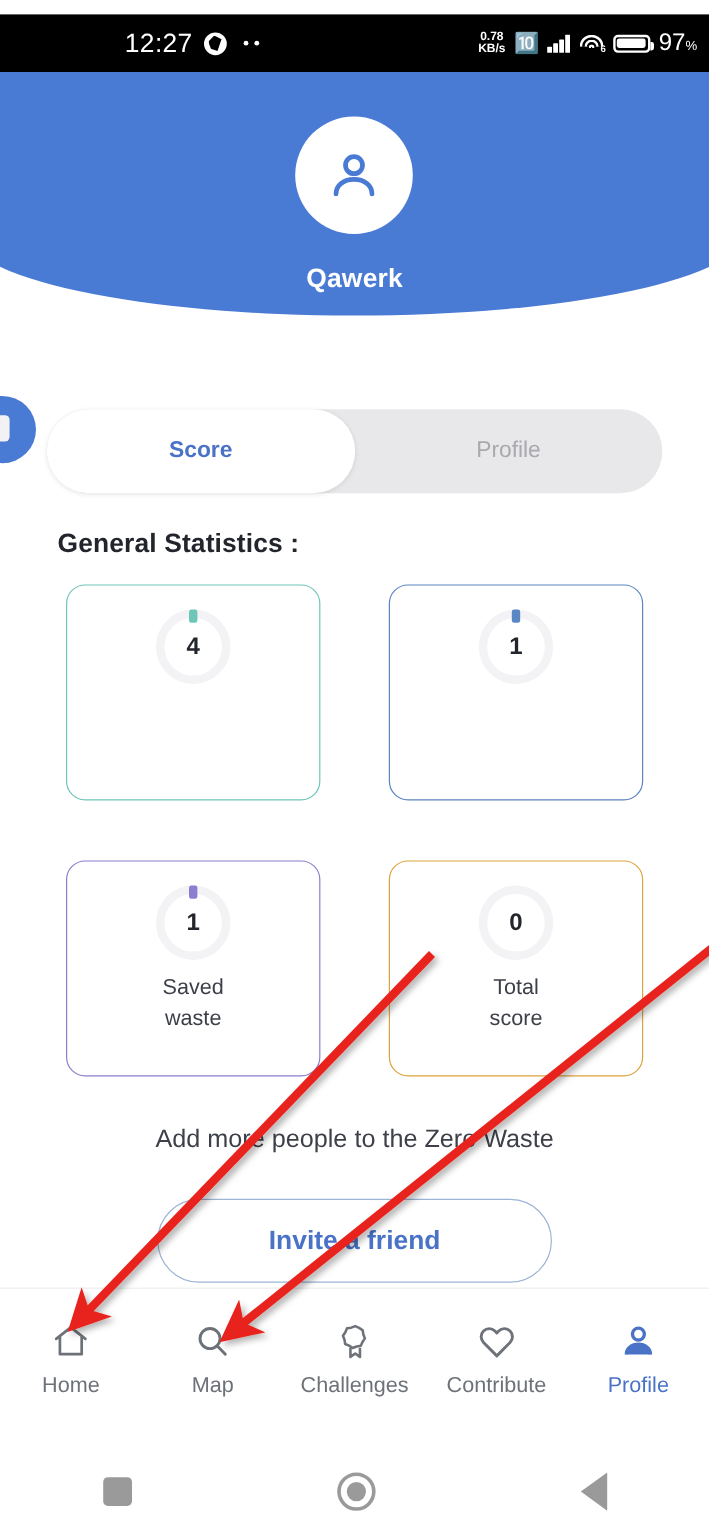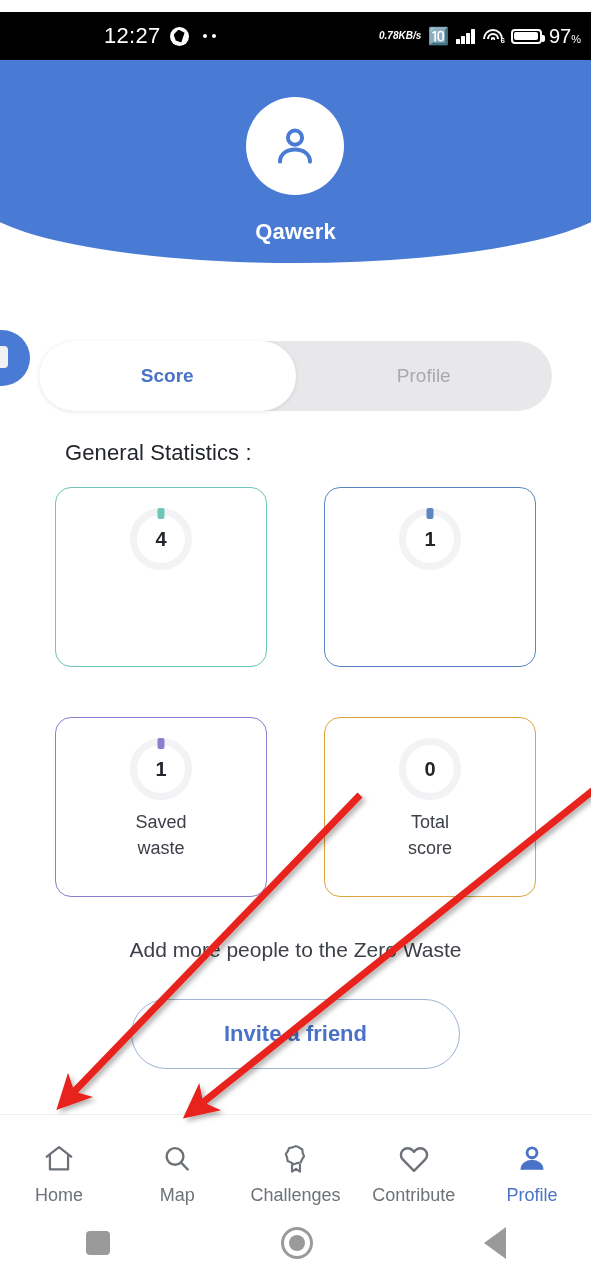--- a/index.html
+++ b/index.html
@@ -21,21 +21,21 @@
   .sb-time{ font-size:22px; font-weight:400; letter-spacing:.3px; color:#fff; }
   .sb-globe{ width:19px; height:19px; border-radius:50%; background:#fff; position:relative; }
   .sb-globe::after{
     content:""; position:absolute; left:4px; top:3px; width:11px; height:13px; background:#000;
     clip-path:polygon(0 40%, 45% 0, 100% 25%, 70% 100%, 20% 85%);
   }
   .sb-dots{ display:flex; gap:5px; margin-left:5px; }
   .sb-dots i{ width:4px; height:4px; border-radius:50%; background:#fff; display:block; }
 
   .sb-right{ position:absolute; right:10px; top:0; height:48px; display:flex; align-items:center; gap:7px; }
-  .sb-net{ display:flex; flex-direction:row; align-items:center; line-height:1.02; font-size:10px; font-weight:700; color:#fff;font-style:italic; }
+  .sb-net{ display:flex; flex-direction:column; align-items:center; line-height:1.02; font-size:10px; font-weight:700; color:#fff; }
   .sb-bt{ font-size:17px; color:#fff; line-height:1; }
   .sb-sig{ display:flex; align-items:flex-end; gap:1.5px; height:16px; }
   .sb-sig b{ width:3.5px; background:#fff; display:block; border-radius:.5px; }
   .sb-sig b:nth-child(1){height:5px}.sb-sig b:nth-child(2){height:8px}
   .sb-sig b:nth-child(3){height:11px}.sb-sig b:nth-child(4){height:15px}
   .sb-wifi{ position:relative; width:22px; height:16px; }
   .sb-wifi i{ position:absolute; left:50%; transform:translateX(-50%); border:2px solid #fff; border-bottom:none;
               border-radius:50% 50% 0 0 / 100% 100% 0 0; }
   .sb-wifi i:nth-child(1){ width:20px; height:10px; top:1px; }
   .sb-wifi i:nth-child(2){ width:12px; height:6px; top:5px; }
@@ -85,21 +85,21 @@
     flex:1; height:70px; display:flex; align-items:center; justify-content:center;
     font-size:19px; color:#a9a9ae; font-weight:400; cursor:pointer; border-radius:35px;
   }
   .tab.active{
     background:#fff; color:#4a73c8; font-weight:700;
     box-shadow:0 1px 4px rgba(0,0,0,.10);
   }
 
   
   .section-title{
-    position:absolute; left:65px; top:440px; font-size:22px; font-weight:400; color:#22252b;
+    position:absolute; left:48px; top:440px; font-size:22px; font-weight:700; color:#22252b;
     letter-spacing:.1px;
   }
 
   
   .cards{ position:absolute; left:55px; top:487px; width:481px; z-index:6; }
   .card-row{ display:flex; gap:57px; }
   .card-row + .card-row{ margin-top:50px; }
   .card{
     width:212px; height:180px; border-radius:16px; background:#fff;
     border:1.5px solid #ccc; display:flex; flex-direction:column; align-items:center;
@@ -129,21 +129,21 @@
   }
   .invite-btn{
     position:absolute; left:131px; top:999px; width:329px; height:70px;
     border:1.5px solid #9db4d4; border-radius:35px; background:#fff;
     display:flex; align-items:center; justify-content:center;
     font-size:22px; font-weight:700; color:#4a73c8; cursor:pointer;
   }
 
   
   .bottomnav{
-    position:absolute; left:0; top:1114px; width:591px; height:114px;
+    position:absolute; left:0; top:1073px; width:591px; height:114px;
     background:#fff; border-top:1px solid #eeeef1; display:flex; z-index:20;justify-content:space-between;
   }
   .nav-item{
     flex:1; display:flex; flex-direction:column; align-items:center; justify-content:center;
     gap:9px; cursor:pointer; padding-top:4px;
   }
   .nav-item .nav-label{ font-size:18px; color:#6d7178; }
   .nav-item.active .nav-label{ color:#4a73c8; }
 
   

